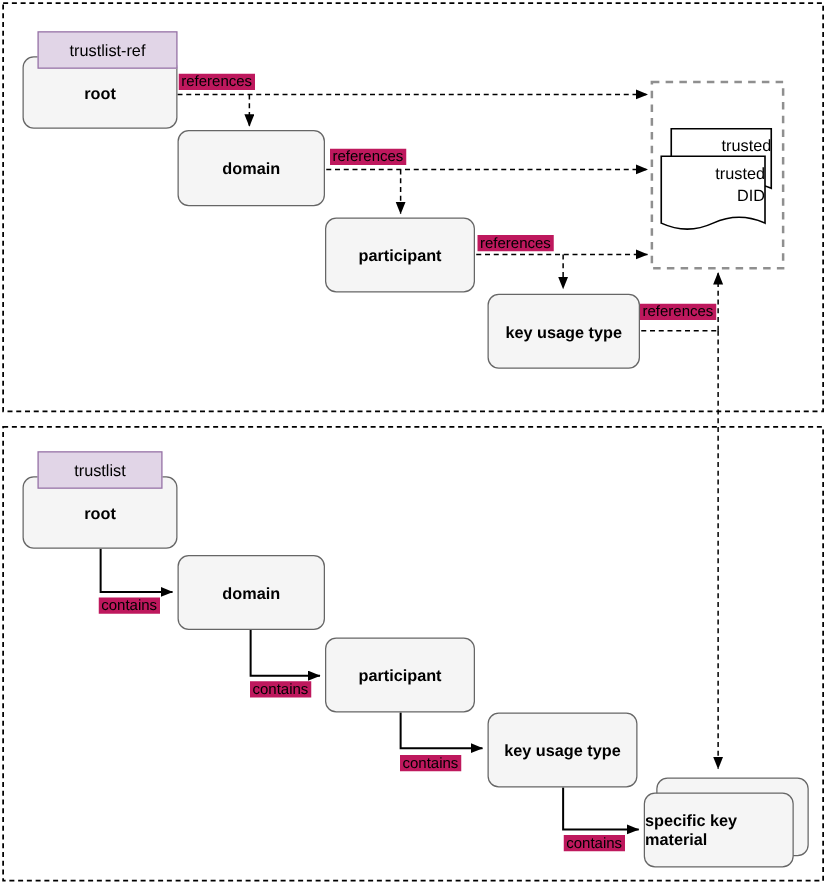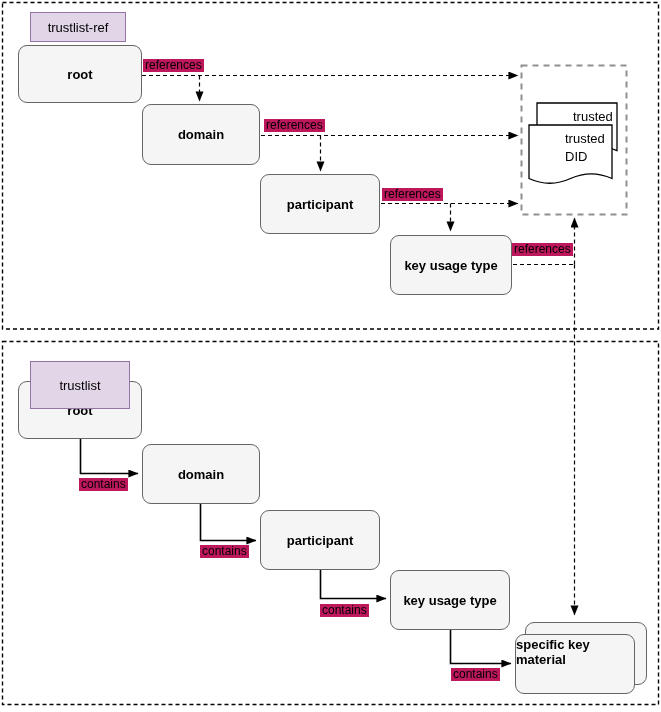--- a/index.html
+++ b/index.html
@@ -18,27 +18,27 @@
     position:absolute;background:var(--tag-fill,#E1D5E7);
     border:1px solid var(--tag-border,#9673A6);
     display:flex;align-items:center;justify-content:center;
     font-size:13px;box-sizing:border-box;z-index:5;
   }
   .edge-label{
     position:absolute;font-size:12px;line-height:13px;background:#be185d;
     padding:0 2px;white-space:nowrap;z-index:4;
   }
   .doc-label{
-    position:absolute;font-size:13px;line-height:18px;text-align:left;z-index:4;padding-left:36px;
+    position:absolute;font-size:13px;line-height:18px;text-align:right;z-index:4;
   }
   .pre{white-space:pre-line;}
   .stack-back{z-index:1;}
   .stack-front{
     z-index:2;display:flex;flex-direction:column;align-items:center;
-    justify-content:flex-start;padding-top:2px;gap:3px;
+    justify-content:flex-start;padding-top:14px;gap:3px;
   }
   .kid-box{
     background:var(--kid-fill,#F7F1E0);border:1px solid var(--kid-border,#36312B);
     width:68px;height:21px;display:flex;align-items:center;justify-content:center;
     font-size:13px;box-sizing:border-box;margin-top:46px;
   }
   .nodes-layer{position:absolute;left:0;top:0;width:661px;height:712px;z-index:2;}
 </style>
 </head>
 <body>
@@ -82,21 +82,21 @@
       <path d="M320.5,570 L320.5,598.5 L386,598.5" marker-end="url(#arr)"></path>
       <path d="M450.5,630 L450.5,663.5 L511,663.5" marker-end="url(#arr)"></path>
     </g>
   </svg>
 
   <div class="nodes-layer">
 
     <div class="node" style="left:18px;top:45px;width:124px;height:58px;">
       <span>root</span>
     </div>
-    <div class="tag" style="left:30px;top:12px;width:96px;height:30px;">
+    <div class="tag" style="left:30px;top:25px;width:112px;height:30px;">
       <span>trustlist-ref</span>
     </div>
     <div class="node" style="left:142px;top:104px;width:118px;height:61px;">
       <span>domain</span>
     </div>
     <div class="node" style="left:260px;top:174px;width:120px;height:60px;">
       <span>participant</span>
     </div>
     <div class="node" style="left:390px;top:235px;width:122px;height:60px;">
       <span>key usage type</span>
@@ -107,21 +107,21 @@
 DID</div>
 
     <div class="edge-label" style="left:143px;top:59px;">references</div>
     <div class="edge-label" style="left:264px;top:119px;">references</div>
     <div class="edge-label" style="left:382px;top:188px;">references</div>
     <div class="edge-label" style="left:512px;top:243px;">references</div>
 
     <div class="node" style="left:18px;top:381px;width:124px;height:58px;">
       <span>root</span>
     </div>
-    <div class="tag" style="left:30px;top:361px;width:100px;height:48px;">
+    <div class="tag" style="left:30px;top:361px;width:100px;height:30px;">
       <span>trustlist</span>
     </div>
     <div class="node" style="left:142px;top:444px;width:118px;height:60px;">
       <span>domain</span>
     </div>
     <div class="node" style="left:260px;top:510px;width:120px;height:60px;">
       <span>participant</span>
     </div>
     <div class="node" style="left:390px;top:570px;width:120px;height:60px;">
       <span>key usage type</span>

